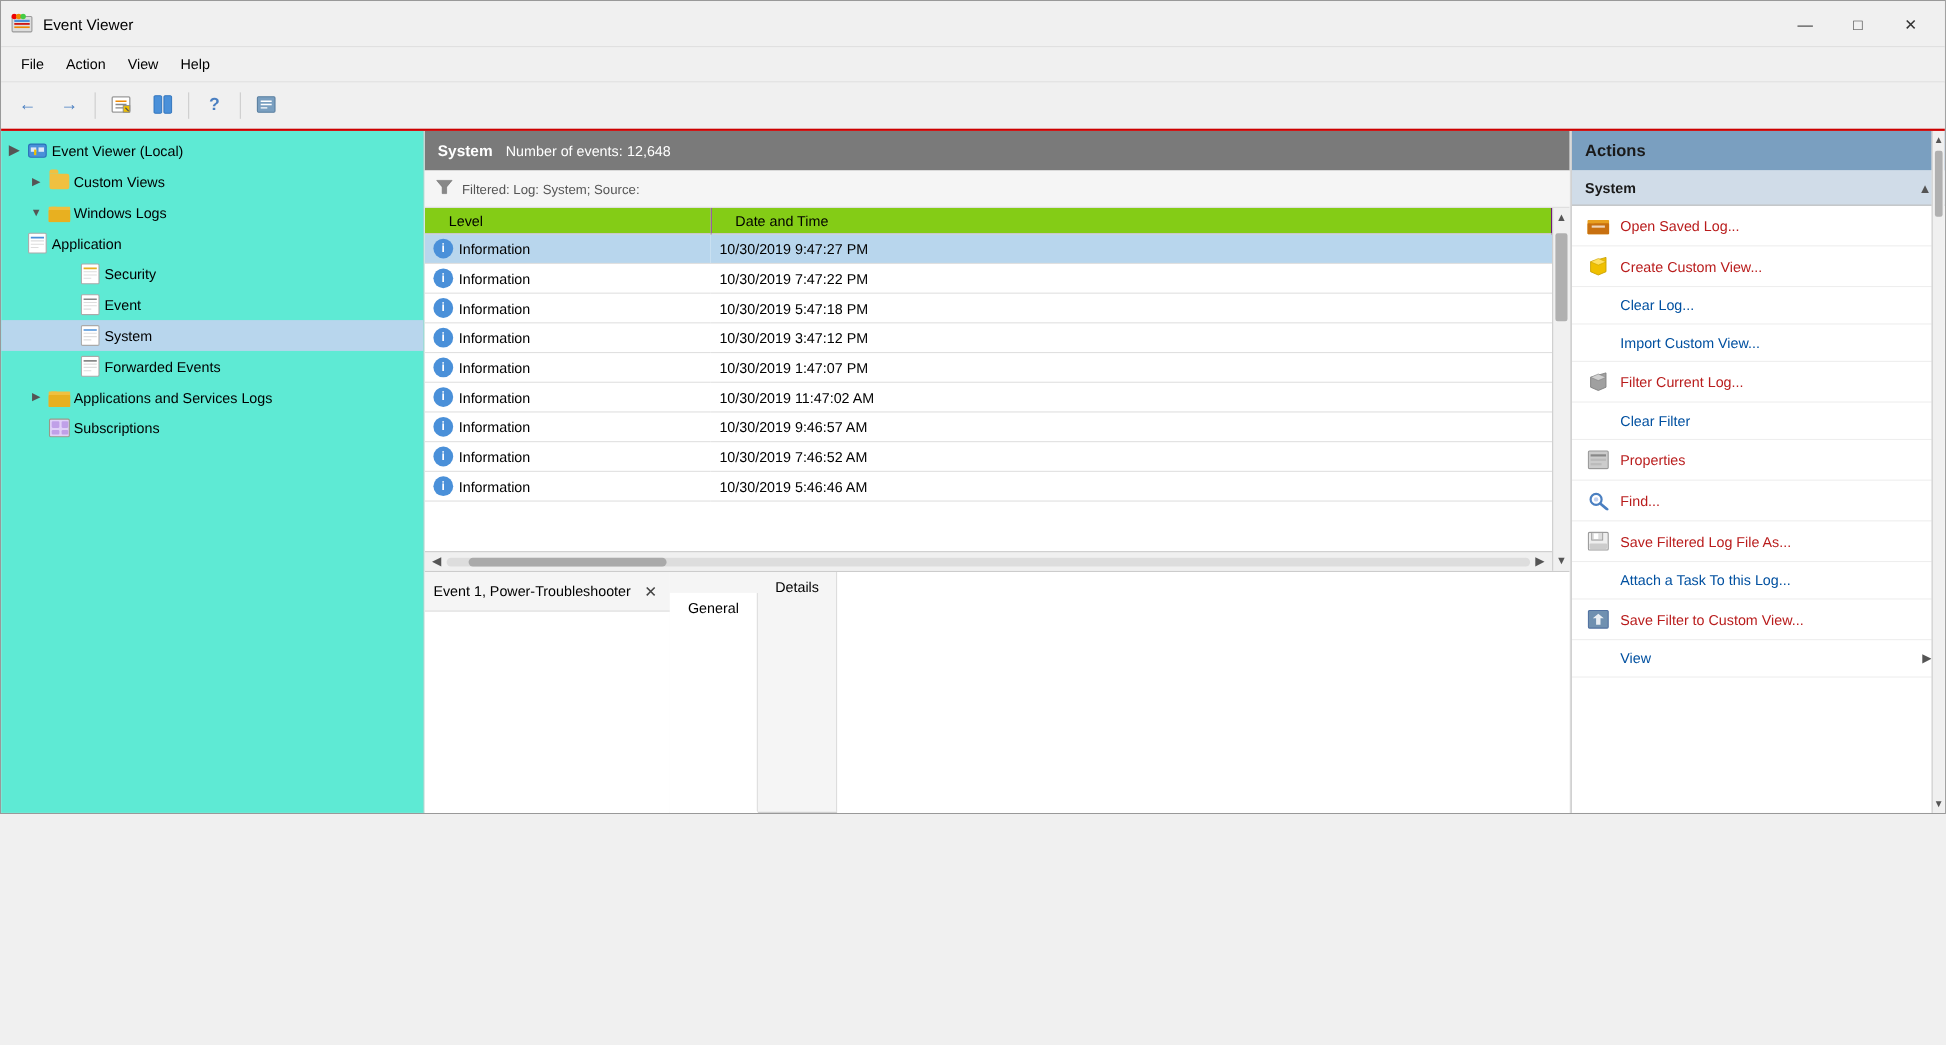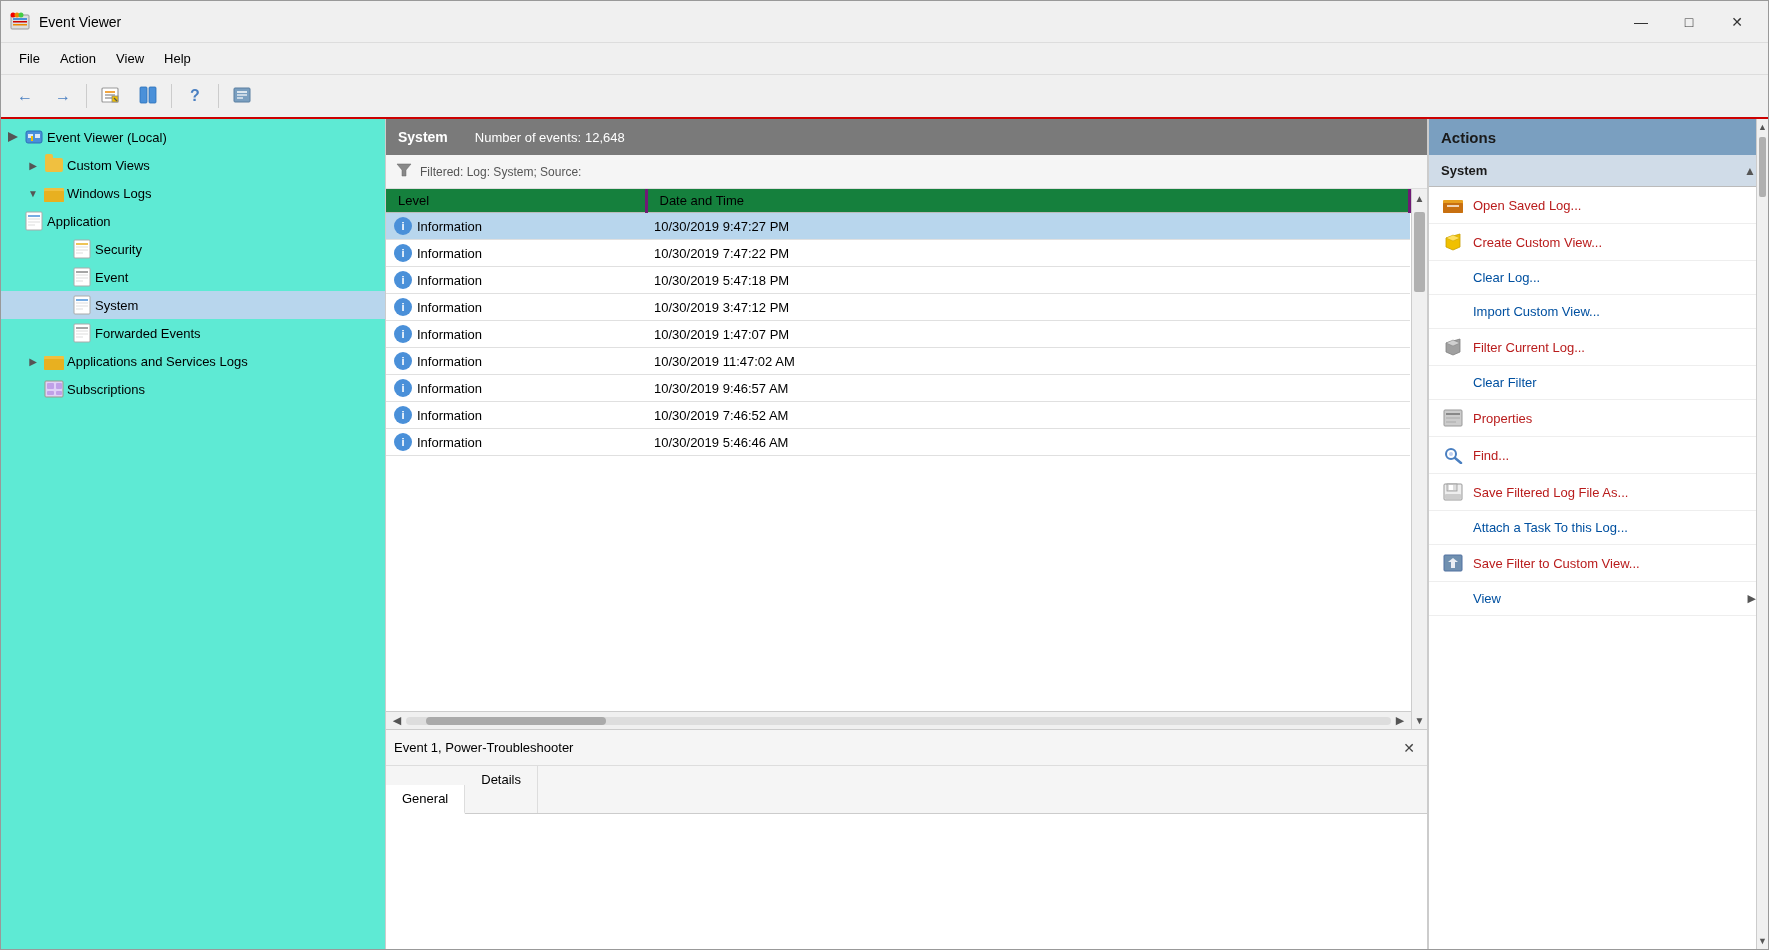--- a/index.html
+++ b/index.html
@@ -8,21 +8,21 @@
       font-size: 13px;
       background: #f0f0f0;
       width: 1769px;
       height: 950px;
       overflow: hidden;
     }
 
     
     .window {
       width: 1769px;
-      height: 950px;
+      height: 740px;
       background: #f0f0f0;
       border: 1px solid #999;
       display: flex;
       flex-direction: column;
     }
 
     
     .title-bar {
       background: #f0f0f0;
       height: 42px;
@@ -209,24 +209,24 @@
     }
     .filter-text {
       font-size: 12px;
       color: #555;
     }
     .event-table {
       width: 100%;
       border-collapse: collapse;
     }
     .event-table thead th {
-      background: #15803d;
+      background: #84cc16;
       border-bottom: 1px solid #bbb;
-      border-right: 3px solid #701a75;
-      padding: 4px 12px;
+      border-right: 1px solid #701a75;
+      padding: 4px 22px;
       text-align: left;
       font-weight: normal;
       font-size: 13px;
       position: sticky;
       top: 0;
     }
     .event-table tbody tr {
       border-bottom: 1px solid #e0e0e0;
       cursor: pointer;
     }
@@ -280,21 +280,21 @@
       position: absolute;
       left: 20px;
     }
 
     
     .detail-panel {
       height: 220px;
       border-top: 1px solid #ccc;
       background: #fff;
       display: flex;
-      flex-direction: column;
+      flex-direction: row;
       overflow: hidden;
     }
     .detail-header {
       height: 36px;
       background: #f5f5f5;
       border-bottom: 1px solid #ddd;
       display: flex;
       align-items: center;
       padding: 0 8px;
       gap: 8px;
@@ -621,21 +621,21 @@
         </div>
         <span class="item-label">Subscriptions</span>
       </div>
 
     </div>
 
     <div class="center-panel">
 
       <div class="center-header">
         <span class="log-name">System</span>
-        <span style="margin-right:4px;margin-left:15px;">Number of events:</span>
+        <span style="margin-right:4px;">Number of events:</span>
         <span>12,648</span>
       </div>
 
       <div class="filter-bar">
         <span class="filter-icon">
           <svg width="16" height="16" viewBox="0 0 16 16">
             <polygon points="1,2 15,2 10,8 10,14 6,14 6,8" fill="#888" stroke="#666" stroke-width="0.5"></polygon>
           </svg>
         </span>
         <span class="filter-text">Filtered: Log: System; Source:</span>

